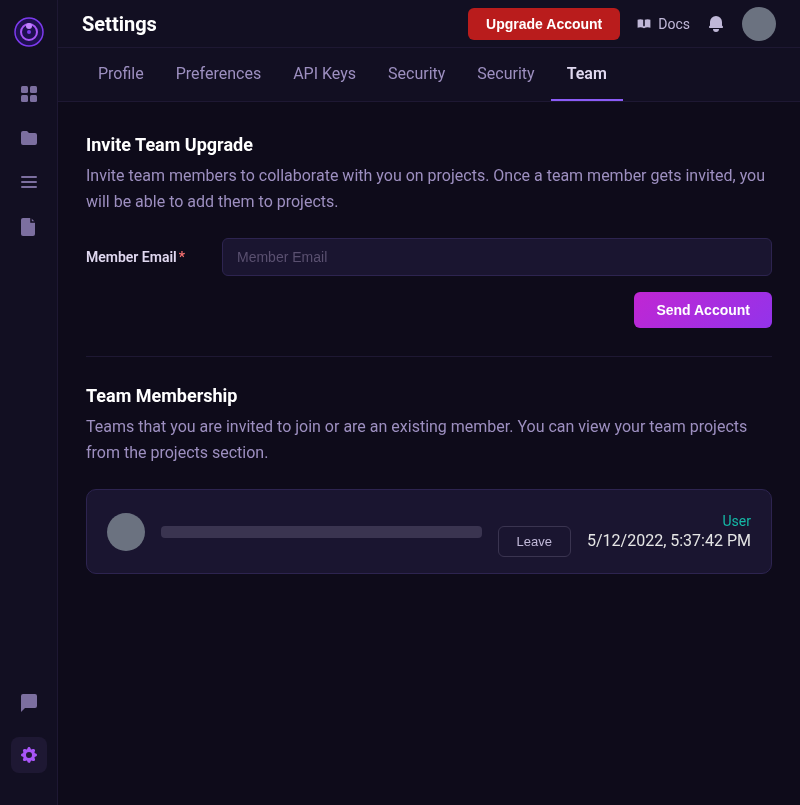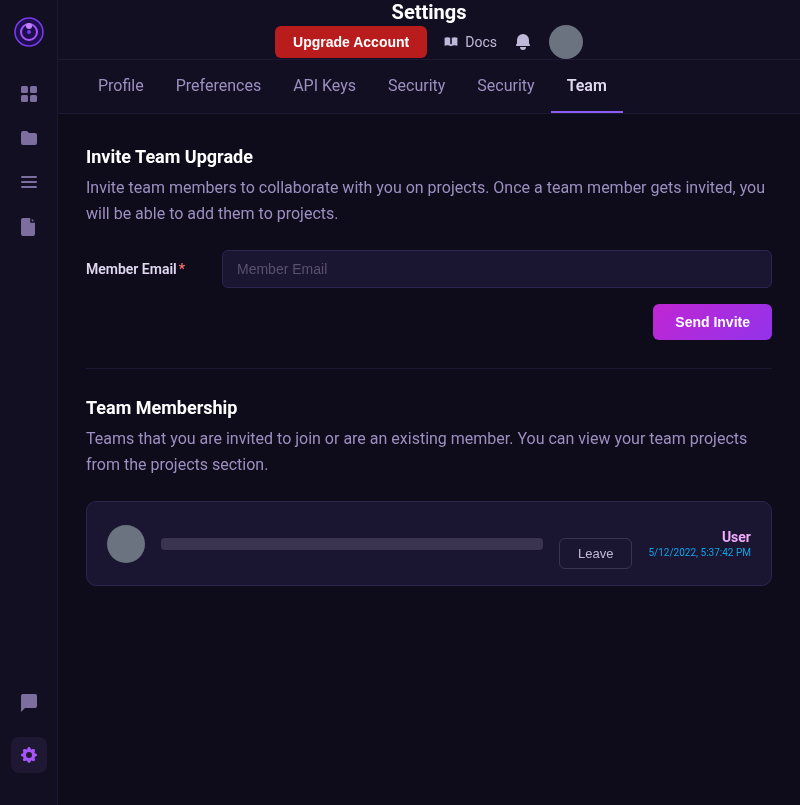--- a/index.html
+++ b/index.html
@@ -58,25 +58,24 @@
       flex-direction: column;
       height: 805px;
       overflow: hidden;
     }
 
     
     .header {
       display: flex;
       align-items: center;
       padding: 0 24px;
-      height: 60px;
+      height: 48px;
       background: #120f22;
       border-bottom: 1px solid #1e1833;
       flex-shrink: 0;
-      flex-direction: column;
     }
     .header-title {
       font-size: 20px;
       font-weight: 700;
       color: #ffffff;
       flex: 1;
     }
     .header-actions {
       display: flex;
       align-items: center;
@@ -241,26 +240,26 @@
       padding: 7px 18px;
       font-size: 13px;
       cursor: pointer;
       margin-top: 20px;
     }
     .member-info {
       text-align: right;
     }
     .member-role {
       font-size: 14px;
-      font-weight: 700;
-      color: #f0abfc;
+      font-weight: 400;
+      color: #14b8a6;
     }
     .member-date {
-      font-size: 10px;
-      color: #0ea5e9;
+      font-size: 16px;
+      color: #e5e5e5;
       margin-top: 2px;
     }
 
     
     svg { display: block; }
   </style>
 </head>
 <body>
 
 <div class="sidebar">
@@ -354,21 +353,21 @@
       <div class="section-desc">Invite team members to collaborate with you on projects. Once a team member gets invited, you will be able to add them to projects.</div>
 
       <div class="form-row">
         <div class="form-label">
           <span>Member Email</span><span class="required-star">*</span>
         </div>
         <input class="form-input" type="email" placeholder="Member Email" style="">
       </div>
 
       <div class="send-invite-row">
-        <button class="send-invite-btn">Send Invite</button>
+        <button class="send-invite-btn">Send Account</button>
       </div>
     </div>
 
     <hr class="divider">
 
     <div>
       <div class="section-title">Team Membership</div>
       <div class="section-desc">Teams that you are invited to join or are an existing member. You can view your team projects from the projects section.</div>
 
       <div class="membership-card">

